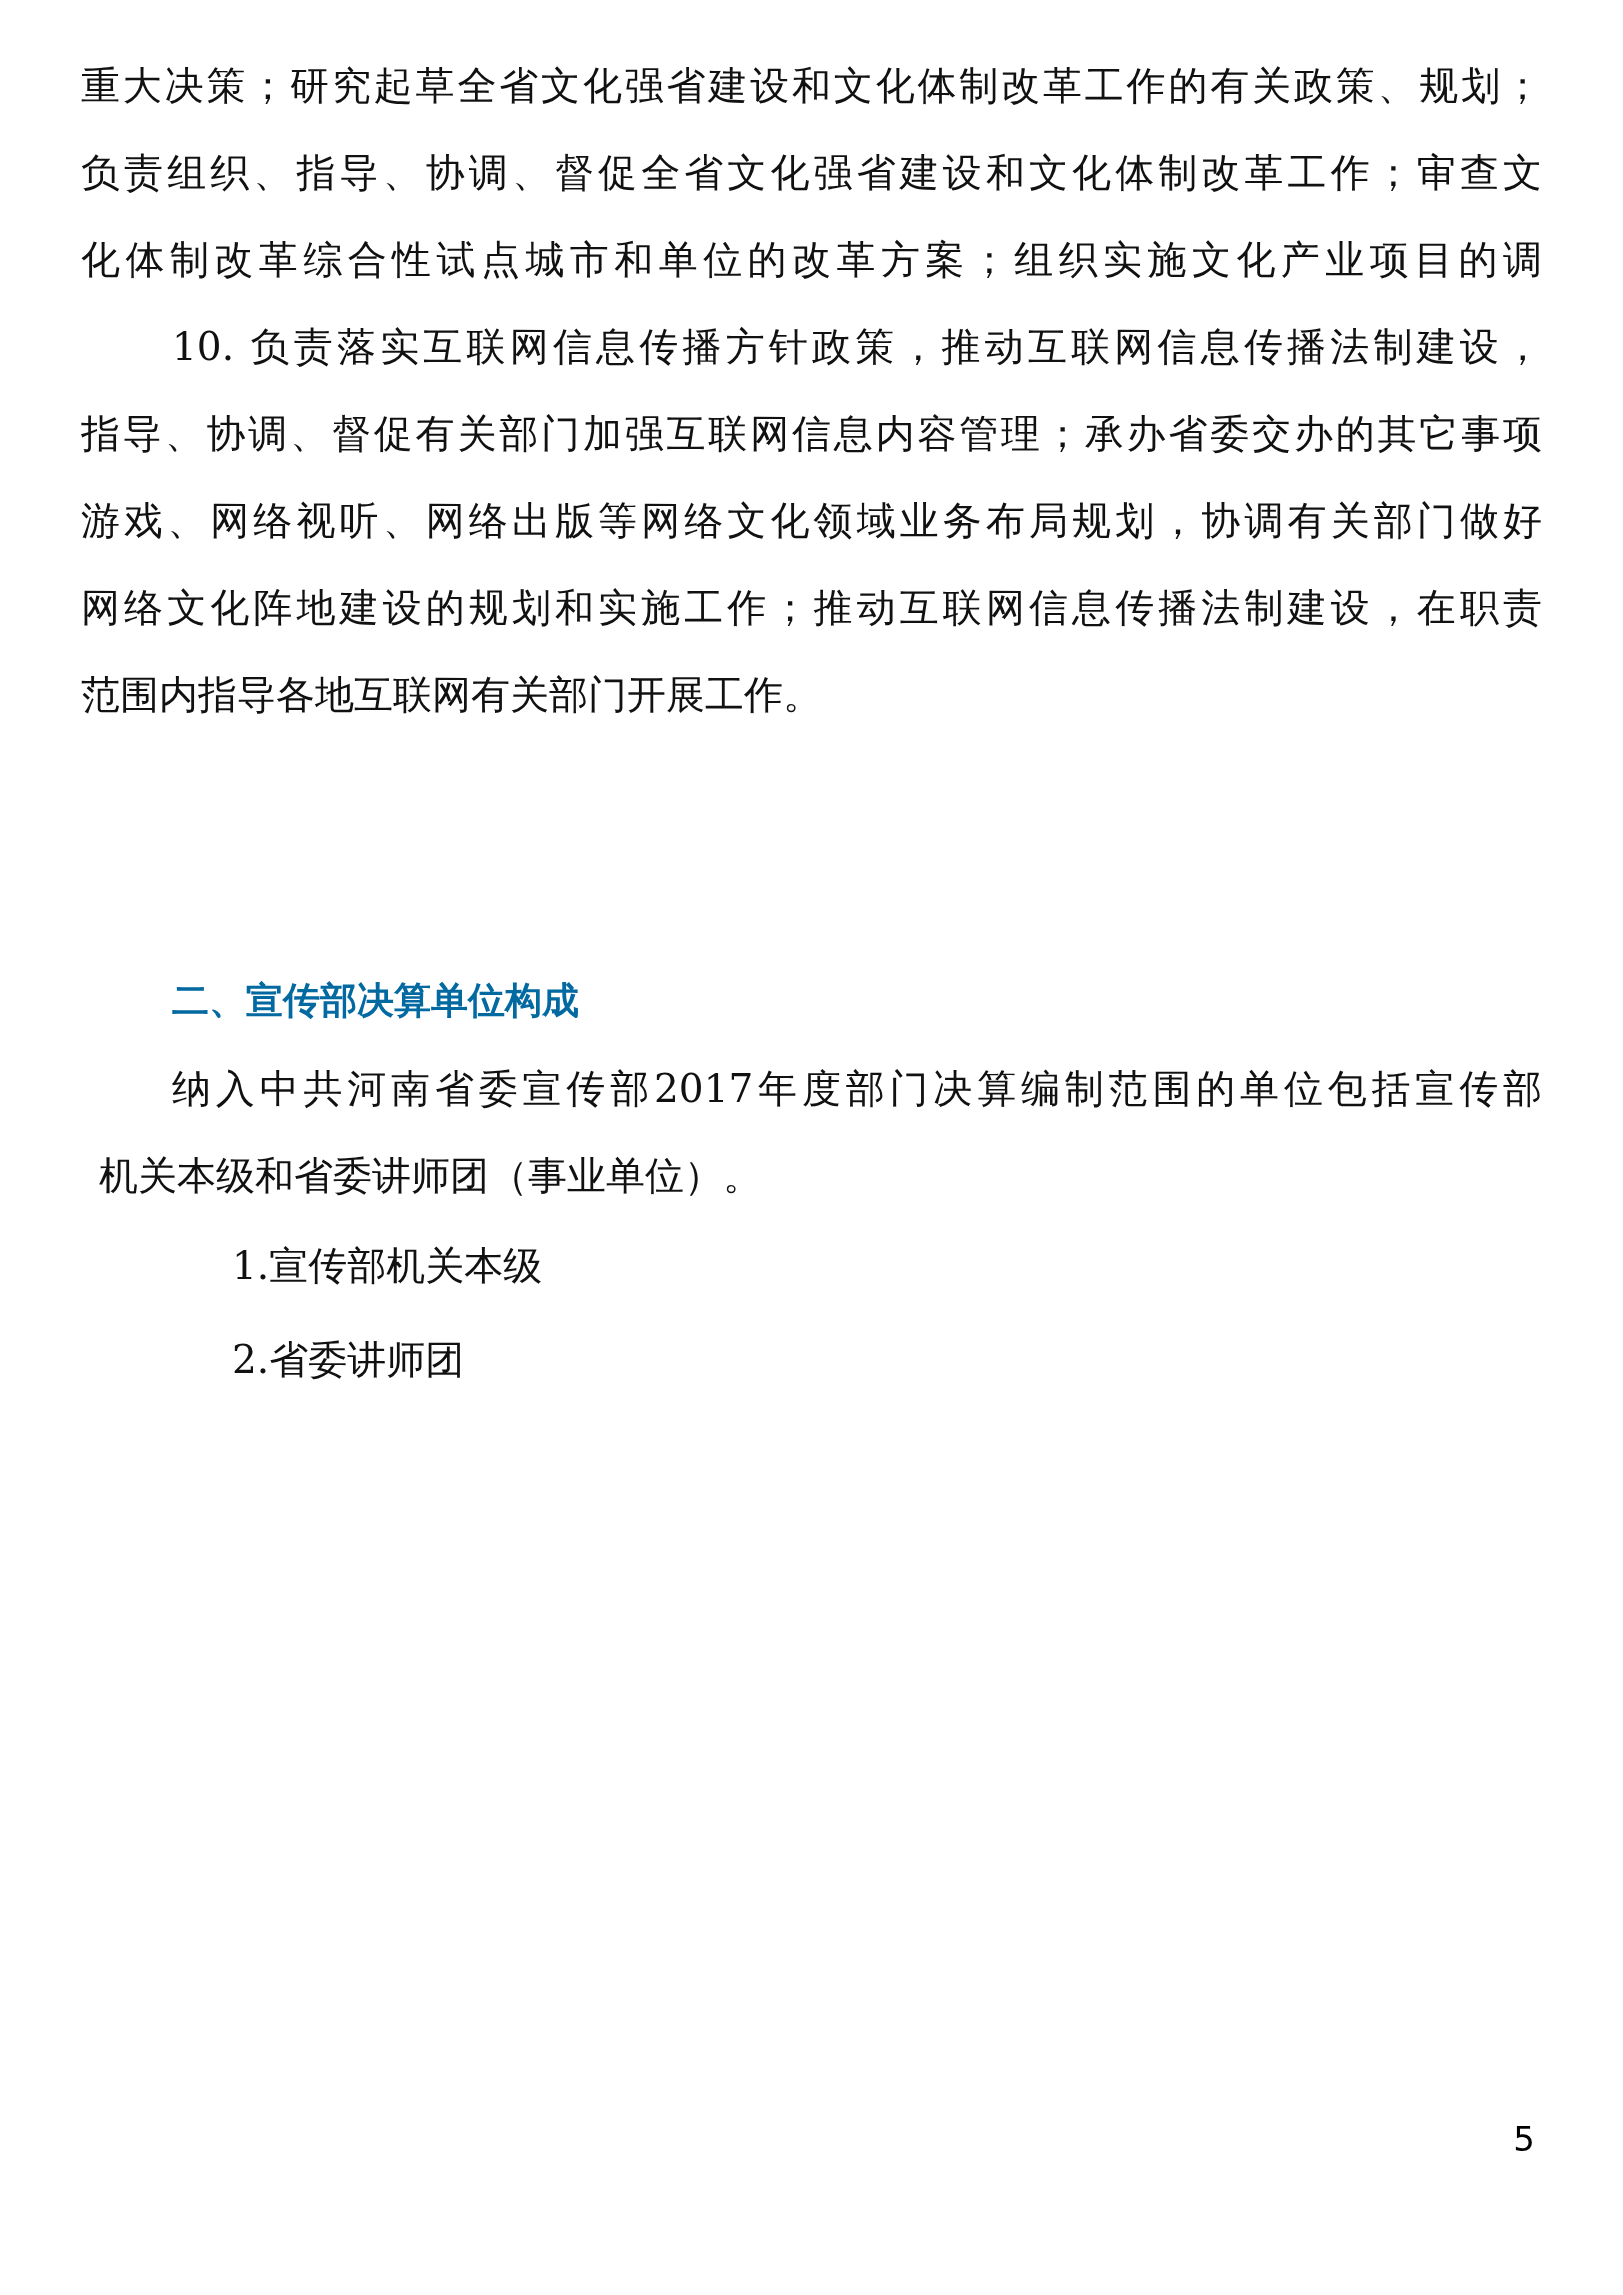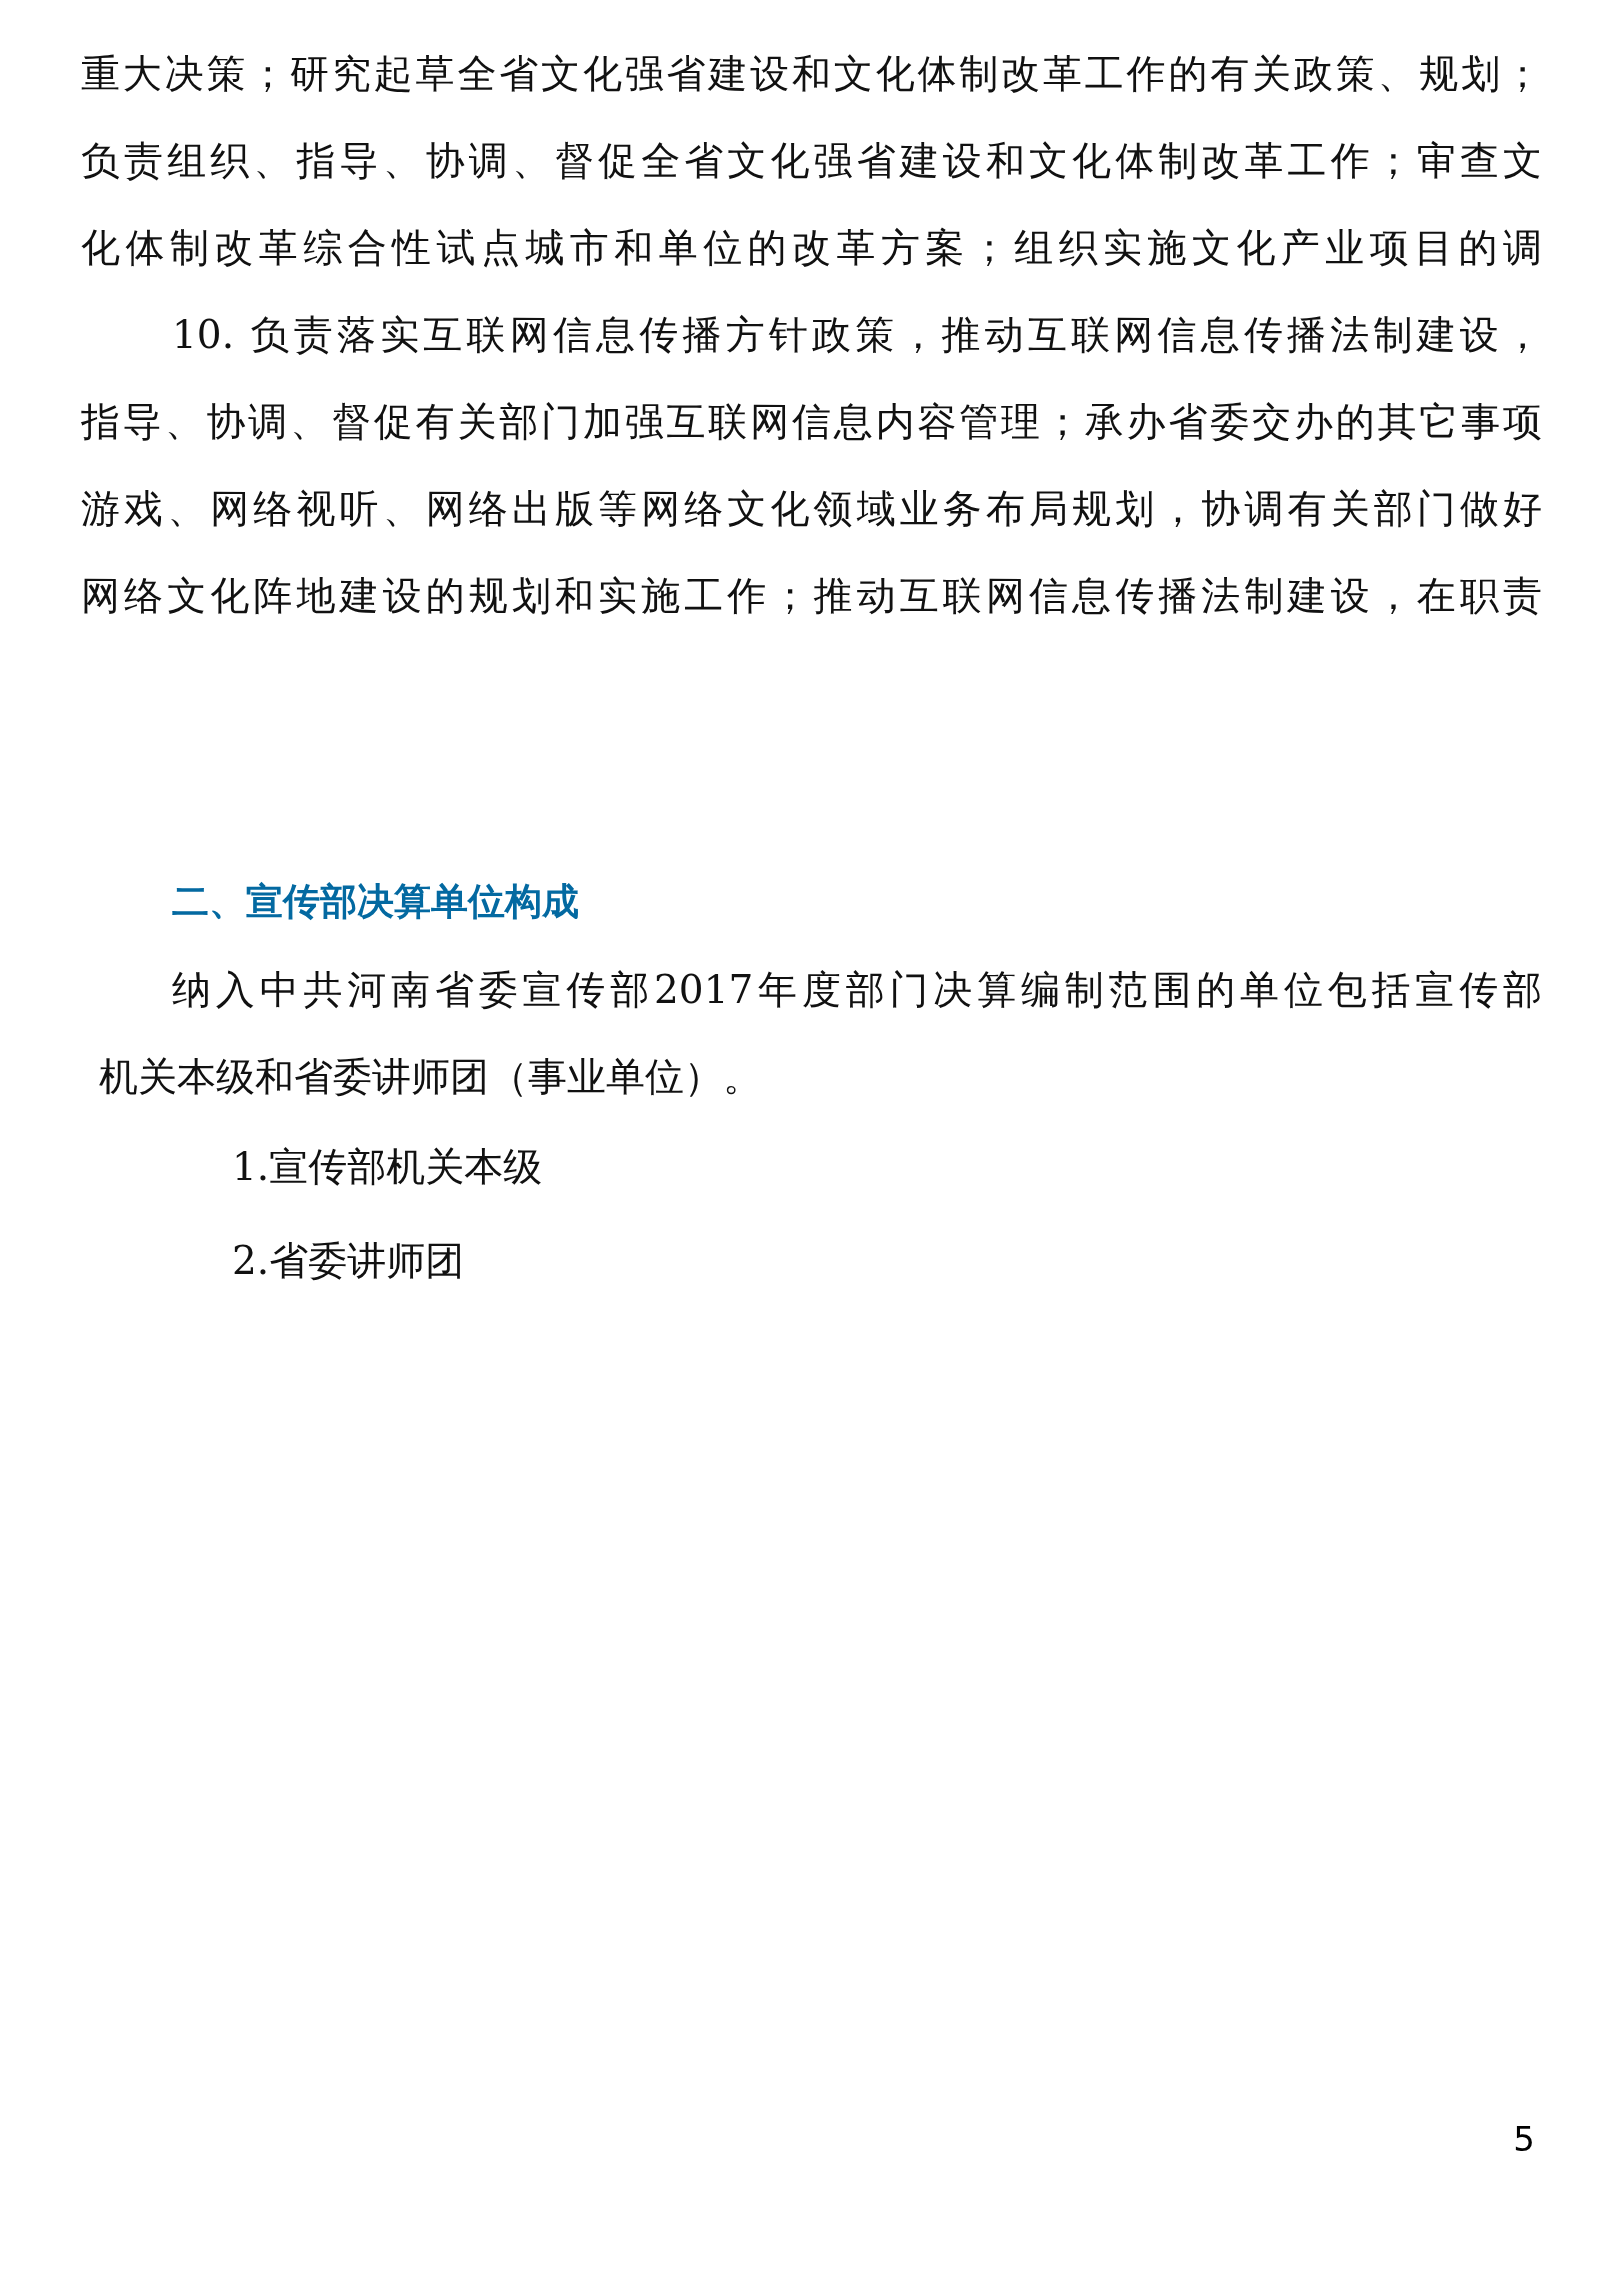--- a/index.html
+++ b/index.html
@@ -13,21 +13,21 @@
     height: 2295px;
     margin: 0 auto;
     background: #ffffff;
     color: #111111;
     font-family: "DejaVu Serif", "Liberation Serif", serif;
     overflow: hidden;
   }
   .textblock {
     position: absolute;
     left: 81px;
-    top: 30px;
+    top: 42px;
     width: 1461px;
   }
   .ln {
     font-size: 39px;
     line-height: 87px;
     height: 87px;
     white-space: normal;
     overflow: hidden;
     font-weight: 400;
   }
@@ -72,20 +72,21 @@
 <div class="page">
   <div class="textblock">
 
     <div class="ln j">重大决策；研究起草全省文化强省建设和文化体制改革工作的有关政策、规划；</div>
     <div class="ln j">负责组织、指导、协调、督促全省文化强省建设和文化体制改革工作；审查文</div>
     <div class="ln j">化体制改革综合性试点城市和单位的改革方案；组织实施文化产业项目的调</div>
     <div class="ln j ind2">10. 负责落实互联网信息传播方针政策，推动互联网信息传播法制建设，</div>
     <div class="ln j">指导、协调、督促有关部门加强互联网信息内容管理；承办省委交办的其它事项</div>
     <div class="ln j">游戏、网络视听、网络出版等网络文化领域业务布局规划，协调有关部门做好</div>
     <div class="ln j">网络文化阵地建设的规划和实施工作；推动互联网信息传播法制建设，在职责</div>
+    <div class="ln">范围内指导各地互联网有关部门开展工作。</div>
 
     <div class="gap"></div>
 
     <div class="ln heading">二、宣传部决算单位构成</div>
 
     <div class="ln j ind2">纳入中共河南省委宣传部2017年度部门决算编制范围的单位包括宣传部</div>
     <div class="ln indsm">机关本级和省委讲师团（事业单位）。</div>
 
     <div class="ln listln indls">1.宣传部机关本级</div>
     <div class="ln listln indls">2.省委讲师团</div>

